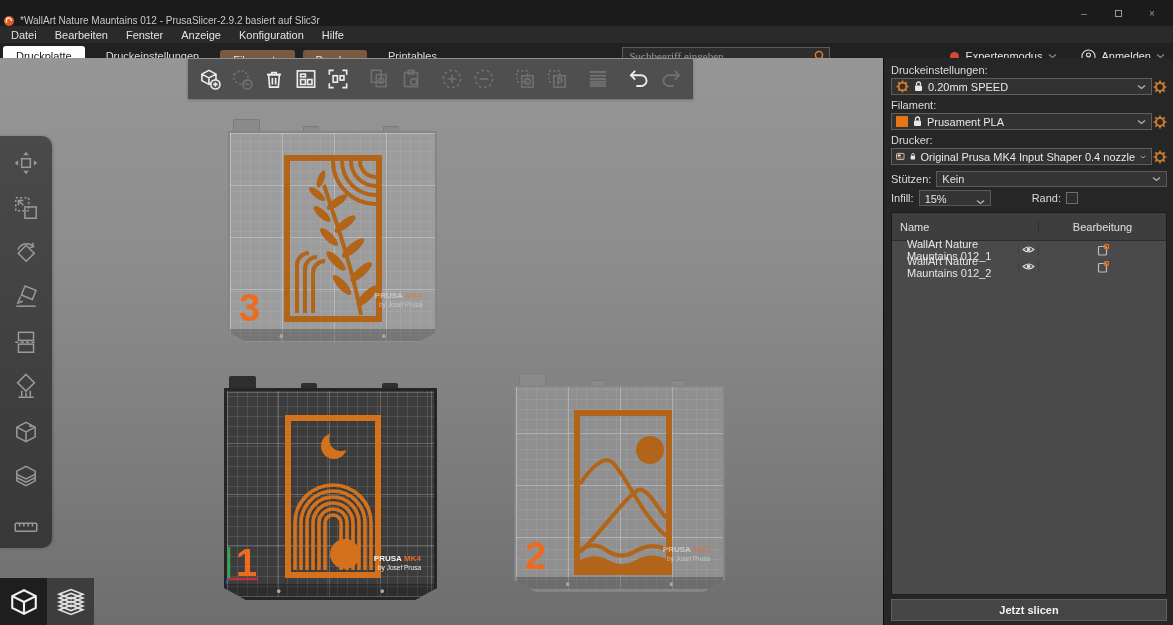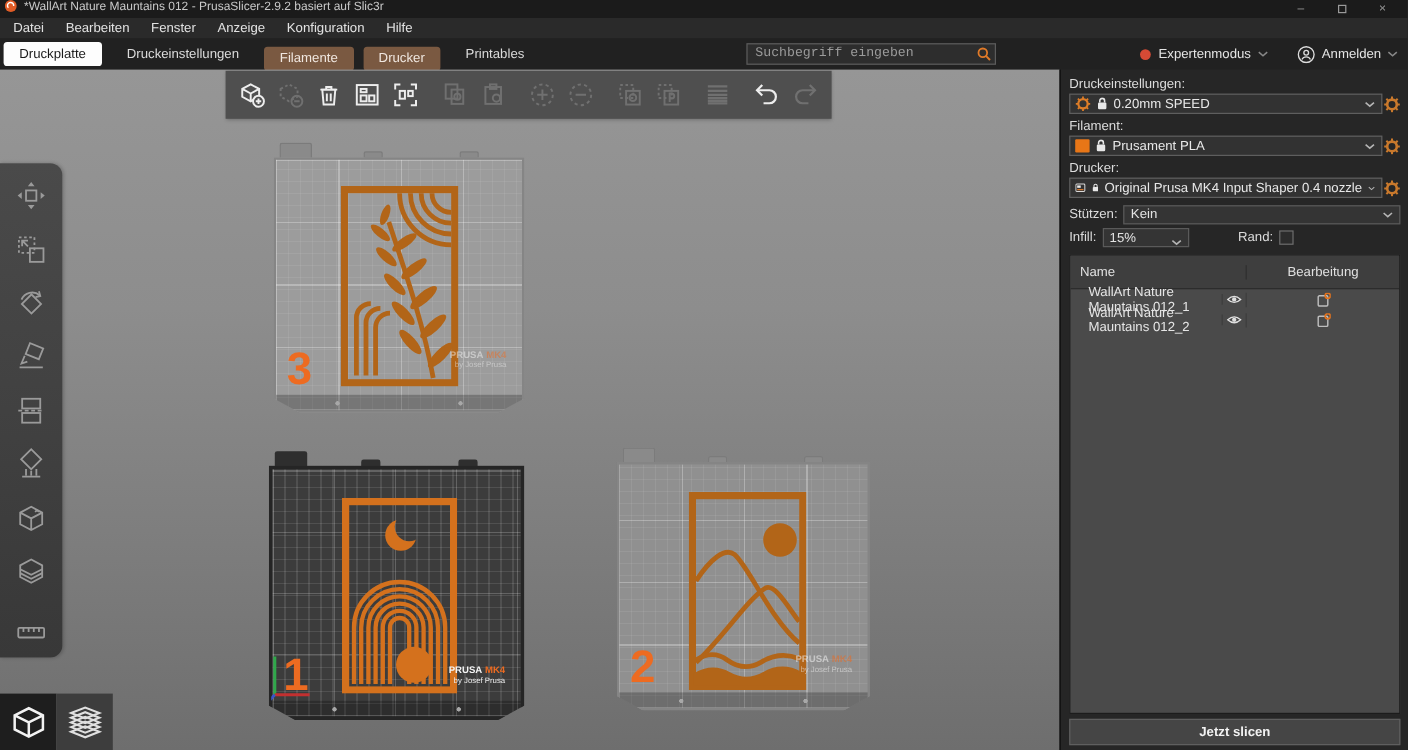--- a/index.html
+++ b/index.html
@@ -1,36 +1,36 @@
 <!DOCTYPE html>
 <html><head>
 <meta charset="utf-8">
 <style>
   *{margin:0;padding:0;box-sizing:border-box;}
   html,body{width:1173px;height:625px;overflow:hidden;}
   body{font-family:"Liberation Sans",sans-serif;background:#262626;color:#ddd;position:relative;font-size:11px;}
   svg{display:block;}
 
   
-  .titlebar{height:15px;background:#1b1b1b;display:flex;align-items:flex-start;gap:6px;padding:0 4px;font-size:10px;color:#c9c9c9;}
+  .titlebar{height:26px;background:#1b1b1b;display:flex;align-items:flex-end;gap:6px;padding:0 4px;font-size:10px;color:#c9c9c9;}
   .win-controls{margin-left:auto;display:flex;align-items:center;gap:0;height:100%;}
   .win-btn{width:34px;height:100%;display:flex;align-items:center;justify-content:center;color:#9a9a9a;font-size:10px;}
   .restore-box{width:7px;height:7px;border:1px solid #9a9a9a;}
 
   
   .menubar{height:17px;background:#2a2a2a;display:flex;align-items:center;padding-left:2px;color:#e2e2e2;}
   .menu-item{padding:0 9px;height:100%;display:flex;align-items:center;}
 
   
   .tabbar{height:26px;background:#212121;display:flex;align-items:center;padding:0 4px 0 3px;gap:8px;}
   .tab{height:20px;padding:0 13px;display:flex;align-items:center;border-radius:3px;color:#dcdcdc;white-space:nowrap;}
   .tab.active{background:#fdfdfd;color:#1a1a1a;}
   .tab.brown{background:#7a5941;color:#f0e7e0;margin-top:8px;}
   .search-wrap{margin-left:auto;position:relative;width:208px;}
-  .search-wrap input{width:208px;height:18px;background:#2d2d2d;border:1px solid #5c5c5c;color:#cfcfcf;font-size:11px;padding:0 20px 0 6px;font-family:Liberation Mono, monospace;}
+  .search-wrap input{width:208px;height:18px;background:#2d2d2d;border:1px solid #5c5c5c;color:#cfcfcf;font-size:11px;padding:0 20px 0 6px;font-family:Liberation Serif, serif;}
   .search-wrap input::placeholder{color:#9b9b9b;}
   .search-ico{position:absolute;right:3px;top:2px;}
   .mode-chip{display:flex;align-items:center;gap:6px;margin-left:112px;color:#e4e4e4;}
   .mode-dot{width:9px;height:9px;border-radius:50%;background:#d64a35;}
   .login-chip{display:flex;align-items:center;gap:5px;margin-left:16px;margin-right:4px;color:#e4e4e4;}
   .chev8{opacity:.75;}
 
   
   .canvas{position:absolute;left:0;top:58px;width:883px;bottom:0;background:linear-gradient(180deg,#969696 0%,#8d8d8d 35%,#7c7c7c 72%,#6e6e6e 100%);overflow:hidden;}
 

